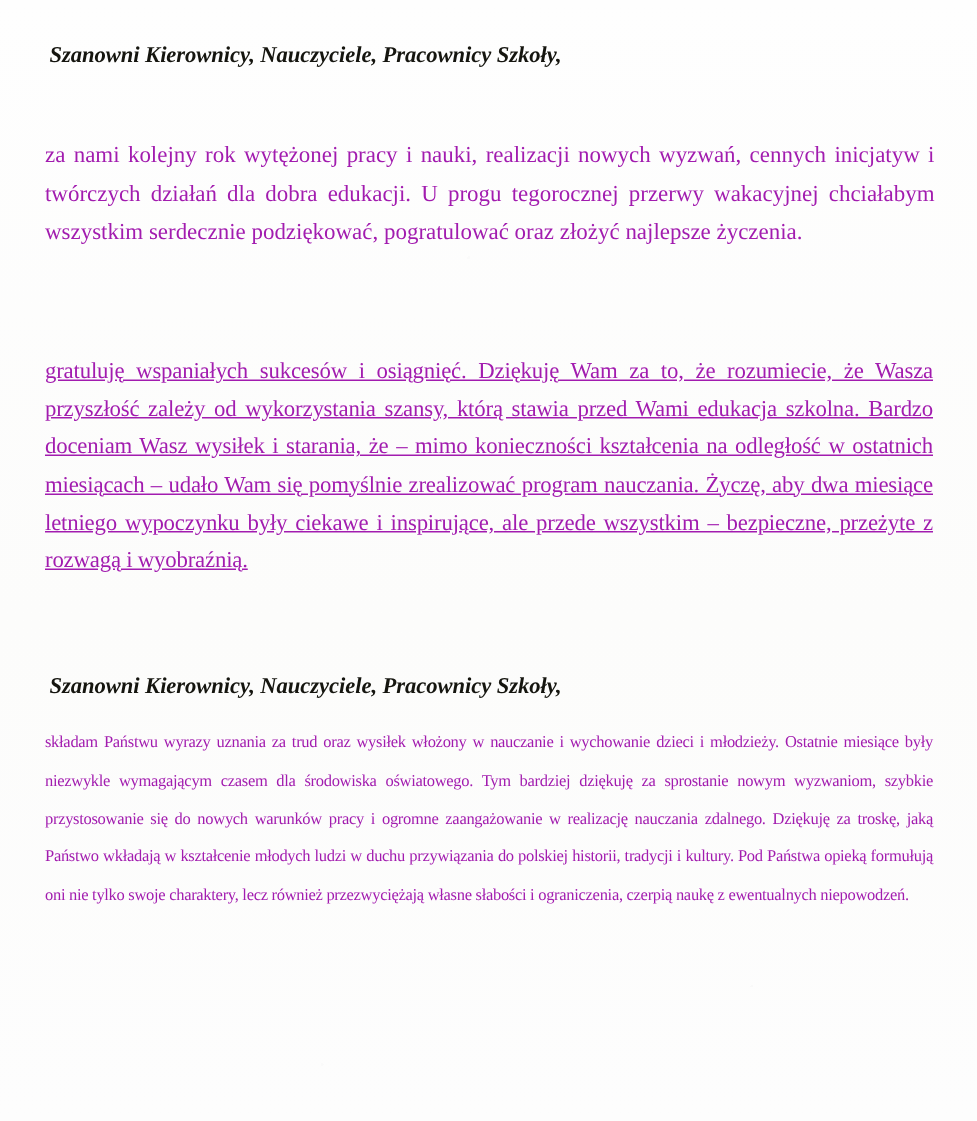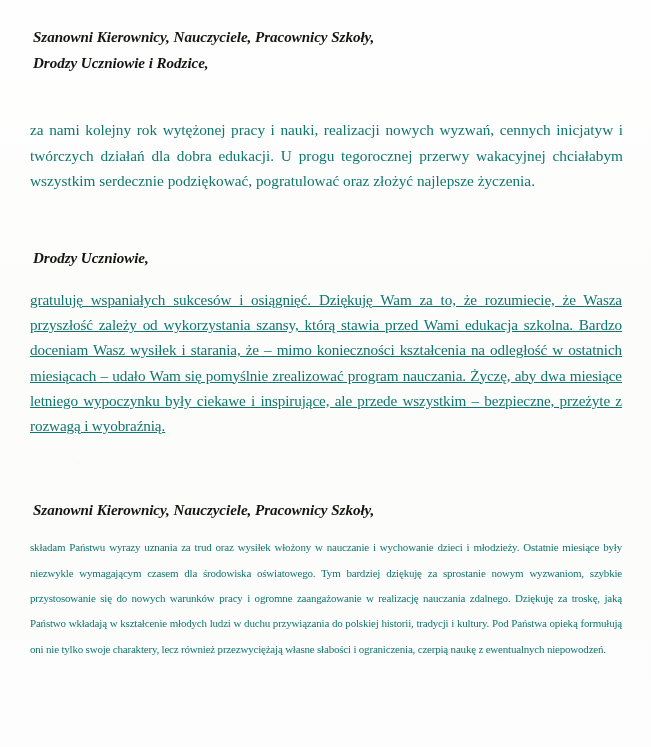--- a/index.html
+++ b/index.html
@@ -56,21 +56,21 @@
     white-space: nowrap;
     color: #15150f;
   }
 
   
   .para {
     text-align: justify;
     text-align-last: left;
     font-size: 15.3px;
     line-height: 25.4px;
-    color: #0f766e;
+    color: #a21caf;
     hyphens: none;
   }
 
   .para.tight {
     font-size: 15.2px;
     line-height: 25.2px;
     letter-spacing: -0.12px;
     word-spacing: -0.1px;
     text-decoration: underline;
   }
@@ -95,29 +95,27 @@
 </head>
 <body>
 
 <div class="page-texture"></div>
 
 <div class="page">
   <div class="letter-body">
 
     <div class="salutation">Szanowni Kierownicy, Nauczyciele, Pracownicy Szkoły,</div>
 
-    <div class="salutation">Drodzy Uczniowie i Rodzice,</div>
 
     <div class="gap-lead"></div>
 
     <p class="para block-1">za nami kolejny rok wytężonej pracy i nauki, realizacji nowych wyzwań, cennych inicjatyw i twórczych działań dla dobra edukacji. U progu tegorocznej przerwy wakacyjnej chciałabym wszystkim serdecznie podziękować, pogratulować oraz złożyć najlepsze życzenia.</p>
 
     <div class="gap-sec1"></div>
 
-    <div class="salutation">Drodzy Uczniowie,</div>
 
     <div class="gap-head1"></div>
 
     <p class="para tight block-2">gratuluję wspaniałych sukcesów i osiągnięć. Dziękuję Wam za to, że rozumiecie, że Wasza przyszłość zależy od wykorzystania szansy, którą stawia przed Wami edukacja szkolna. Bardzo doceniam Wasz wysiłek i starania, że – mimo konieczności kształcenia na odległość w ostatnich miesiącach – udało Wam się pomyślnie zrealizować program nauczania. Życzę, aby dwa miesiące letniego wypoczynku były ciekawe i inspirujące, ale przede wszystkim – bezpieczne, przeżyte z rozwagą i wyobraźnią.</p>
 
     <div class="gap-sec2"></div>
 
     <div class="salutation">Szanowni Kierownicy, Nauczyciele, Pracownicy Szkoły,</div>
 
     <div class="gap-head2"></div>

